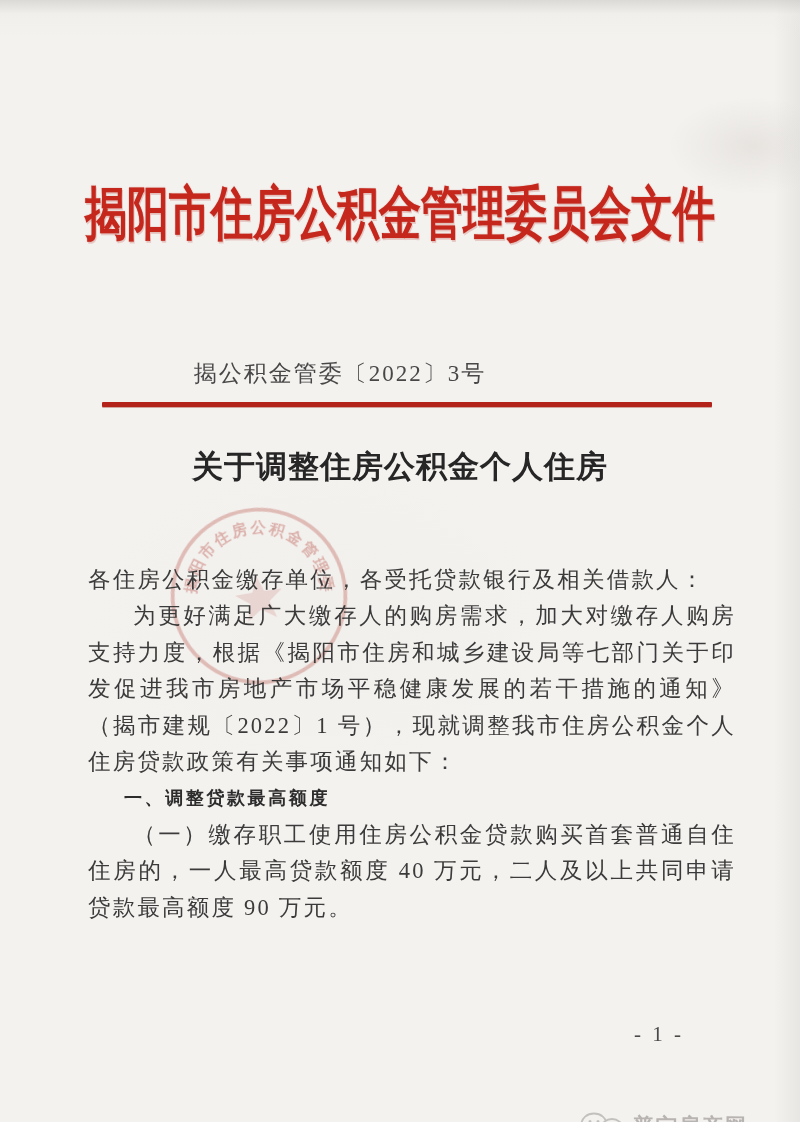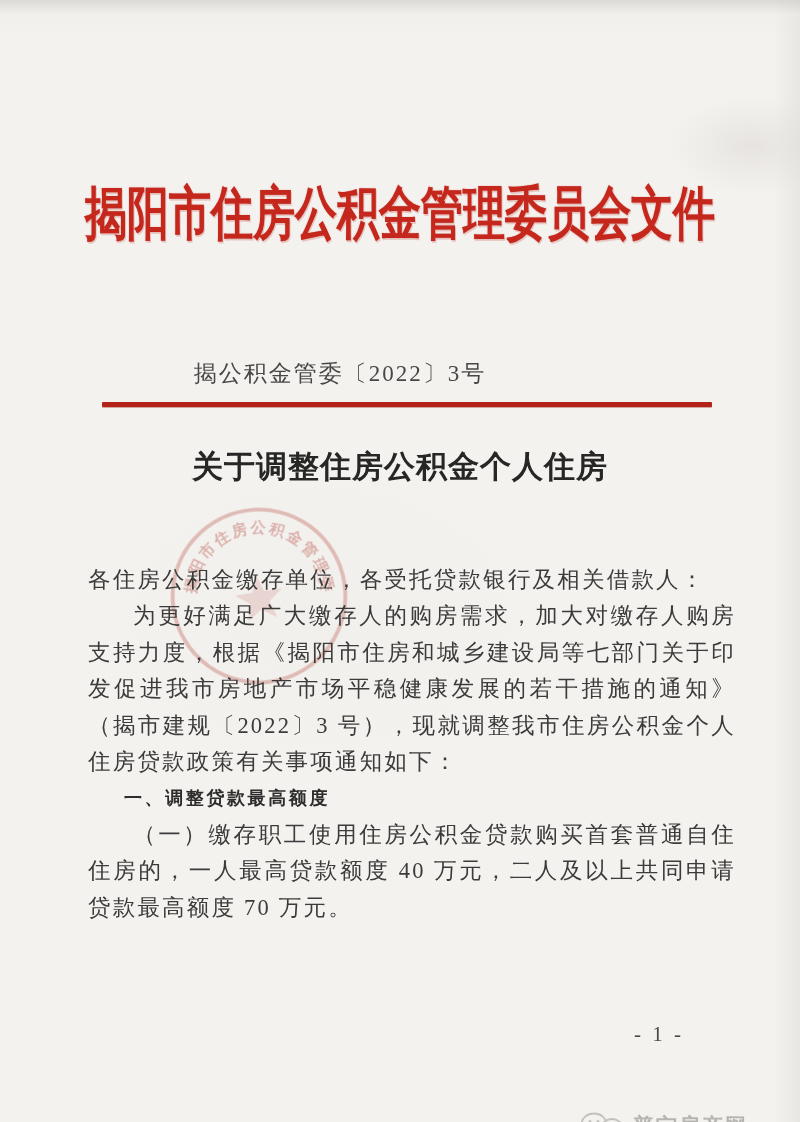--- a/index.html
+++ b/index.html
@@ -92,23 +92,23 @@
       <circle cx="100" cy="100" r="90" fill="none" stroke="rgba(188,90,80,0.42)" stroke-width="4"></circle>
       <text font-size="16" fill="rgba(188,90,80,0.50)" letter-spacing="2.5" font-weight="700">
         <textPath href="#sealArc" startOffset="6%">揭阳市住房公积金管理委员会</textPath>
       </text>
       <path d="M100 78 L106.2 95.5 L124.8 95.8 L110 107 L115.4 124.8 L100 114.2 L84.6 124.8 L90 107 L75.2 95.8 L93.8 95.5 Z" fill="rgba(188,90,80,0.22)"></path>
     </svg>
   </div>
 
   <div class="body-text">
     <p>各住房公积金缴存单位，各受托贷款银行及相关借款人：</p>
-    <p class="indent">为更好满足广大缴存人的购房需求，加大对缴存人购房支持力度，根据《揭阳市住房和城乡建设局等七部门关于印发促进我市房地产市场平稳健康发展的若干措施的通知》（揭市建规〔2022〕3 号），现就调整我市住房公积金个人住房贷款政策有关事项通知如下：</p>
+    <p class="indent">为更好满足广大缴存人的购房需求，加大对缴存人购房支持力度，根据《揭阳市住房和城乡建设局等七部门关于印发促进我市房地产市场平稳健康发展的若干措施的通知》（揭市建规〔2022〕1 号），现就调整我市住房公积金个人住房贷款政策有关事项通知如下：</p>
     <p class="heading1">一、调整贷款最高额度</p>
-    <p class="indent">（一）缴存职工使用住房公积金贷款购买首套普通自住住房的，一人最高贷款额度 40 万元，二人及以上共同申请贷款最高额度 70 万元。</p>
+    <p class="indent">（一）缴存职工使用住房公积金贷款购买首套普通自住住房的，一人最高贷款额度 40 万元，二人及以上共同申请贷款最高额度 90 万元。</p>
   </div>
 
   <div class="page-number">- 1 -</div>
 
   <div class="watermark">
     <span class="wm-icon">
       <svg viewBox="0 0 46 36" width="46" height="36">
         <ellipse cx="15" cy="16" rx="12.5" ry="10.5" fill="none" stroke="#c3c1be" stroke-width="1.8"></ellipse>
         <path d="M8 25 L5 31 L13 26.5" fill="none" stroke="#c3c1be" stroke-width="1.8" stroke-linejoin="round"></path>
         <circle cx="11" cy="13.5" r="1.5" fill="#c3c1be"></circle>

